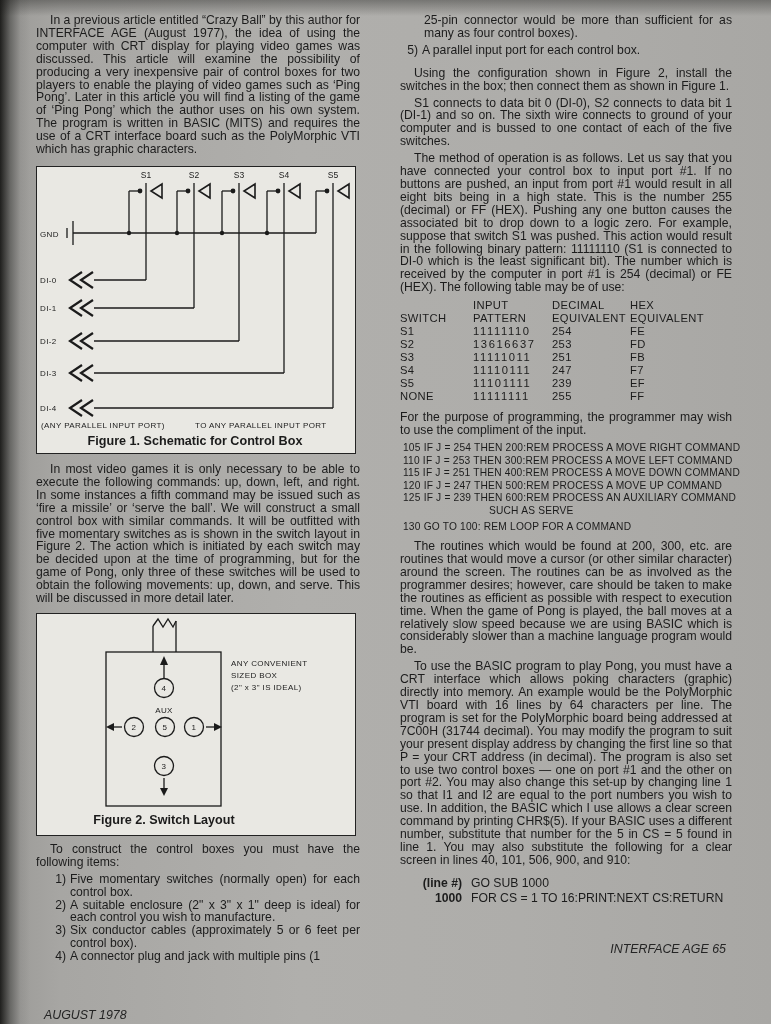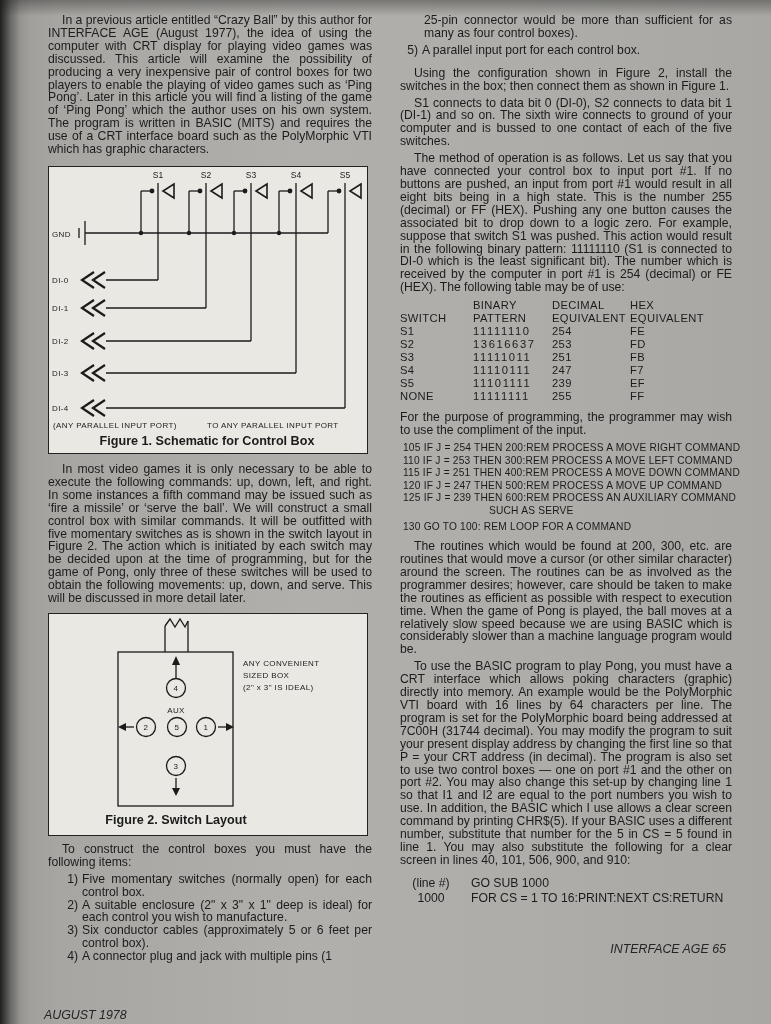--- a/index.html
+++ b/index.html
@@ -6,21 +6,21 @@
   .page{
     position:relative;width:771px;height:1024px;overflow:hidden;
     background:linear-gradient(90deg,#9a9996 0,#a7a6a3 60px,#b0afac 300px,#aeadaa 520px,#a8a7a4 771px);
     font-family:"Liberation Sans",sans-serif;color:#1c1c1c;
   }
   .page::before{content:"";position:absolute;left:0;top:0;bottom:0;width:30px;z-index:6;pointer-events:none;
     background:linear-gradient(90deg,rgba(18,18,16,.9),rgba(55,55,53,.5) 35%,rgba(110,110,108,.2) 68%,rgba(0,0,0,0));}
   .page::after{content:"";position:absolute;left:0;top:0;right:0;height:16px;z-index:6;pointer-events:none;
     background:linear-gradient(180deg,rgba(25,25,23,.38),rgba(0,0,0,0));}
   .col{position:absolute;top:0;padding-top:14px;}
-  .col-left{left:48px;width:324px;}
+  .col-left{left:36px;width:324px;}
   .col-right{left:400px;width:332px;}
   .para{font-size:12.2px;line-height:12.9px;text-align:justify;text-indent:14px;margin:0 0 4px 0;}
   .noindent{text-indent:0;}
   .cont4{margin-left:24px;}
   .figure{background:#e9e8e3;border:1.5px solid #222;box-sizing:border-box;}
   .fig1{margin-top:10px;width:320px;height:288px;}
   .fig2{margin-top:8px;width:320px;height:223px;}
   svg{display:block;}
   .st{stroke:#1b1b1b;fill:none;stroke-width:1.3px;}
   .stk{stroke:#1b1b1b;fill:none;stroke-width:2.2px;}
@@ -43,21 +43,21 @@
   .trow{display:grid;grid-template-columns:73px 79px 78px auto;}
   .binary{letter-spacing:1.6px;}
   .compl{margin-top:8px;}
   .code{margin:5px 0 0 3px;font-size:10.2px;line-height:12.6px;letter-spacing:.2px;}
   .code-line{white-space:pre;}
   .code-cont{padding-left:86px;}
   .code-last{margin-top:3px;}
   .routines{margin-top:7px;}
   .sub{margin-top:9px;font-size:12.2px;line-height:15.5px;}
   .sub-row{display:flex;}
-  .sub-label{flex:none;width:62px;text-align:center;}
+  .sub-label{flex:none;width:62px;text-align:right;font-weight:bold;}
   .sub-code{margin-left:9px;}
   .footer{position:absolute;font-size:12.4px;font-style:italic;color:#242424;z-index:4;}
   .footer-left{left:44px;top:1008px;}
   .footer-right{left:400px;width:326px;text-align:right;top:942px;}
 </style>
 </head>
 <body>
 
 <div class="page">
 
@@ -226,21 +226,21 @@
       <span class="plist-text">A parallel input port for each control box.</span>
     </div>
 
     <div class="para using">Using the configuration shown in Figure 2, install the switches in the box; then connect them as shown in Figure 1.</div>
     <div class="para">S1 connects to data bit 0 (DI-0), S2 connects to data bit 1 (DI-1) and so on. The sixth wire connects to ground of your computer and is bussed to one contact of each of the five switches.</div>
     <div class="para">The method of operation is as follows. Let us say that you have connected your control box to input port #1. If no buttons are pushed, an input from port #1 would result in all eight bits being in a high state. This is the number 255 (decimal) or FF (HEX). Pushing any one button causes the associated bit to drop down to a logic zero. For example, suppose that switch S1 was pushed. This action would result in the following binary pattern: 11111110 (S1 is connected to DI-0 which is the least significant bit). The number which is received by the computer in port #1 is 254 (decimal) or FE (HEX). The following table may be of use:</div>
 
     <div class="switch-table">
       <div class="trow">
         <span></span>
-        <span>BINARY</span>
+        <span>INPUT</span>
         <span>DECIMAL</span>
         <span>HEX</span>
       </div>
       <div class="trow">
         <span>SWITCH</span>
         <span>PATTERN</span>
         <span>EQUIVALENT</span>
         <span>EQUIVALENT</span>
       </div>
       <div class="trow">

